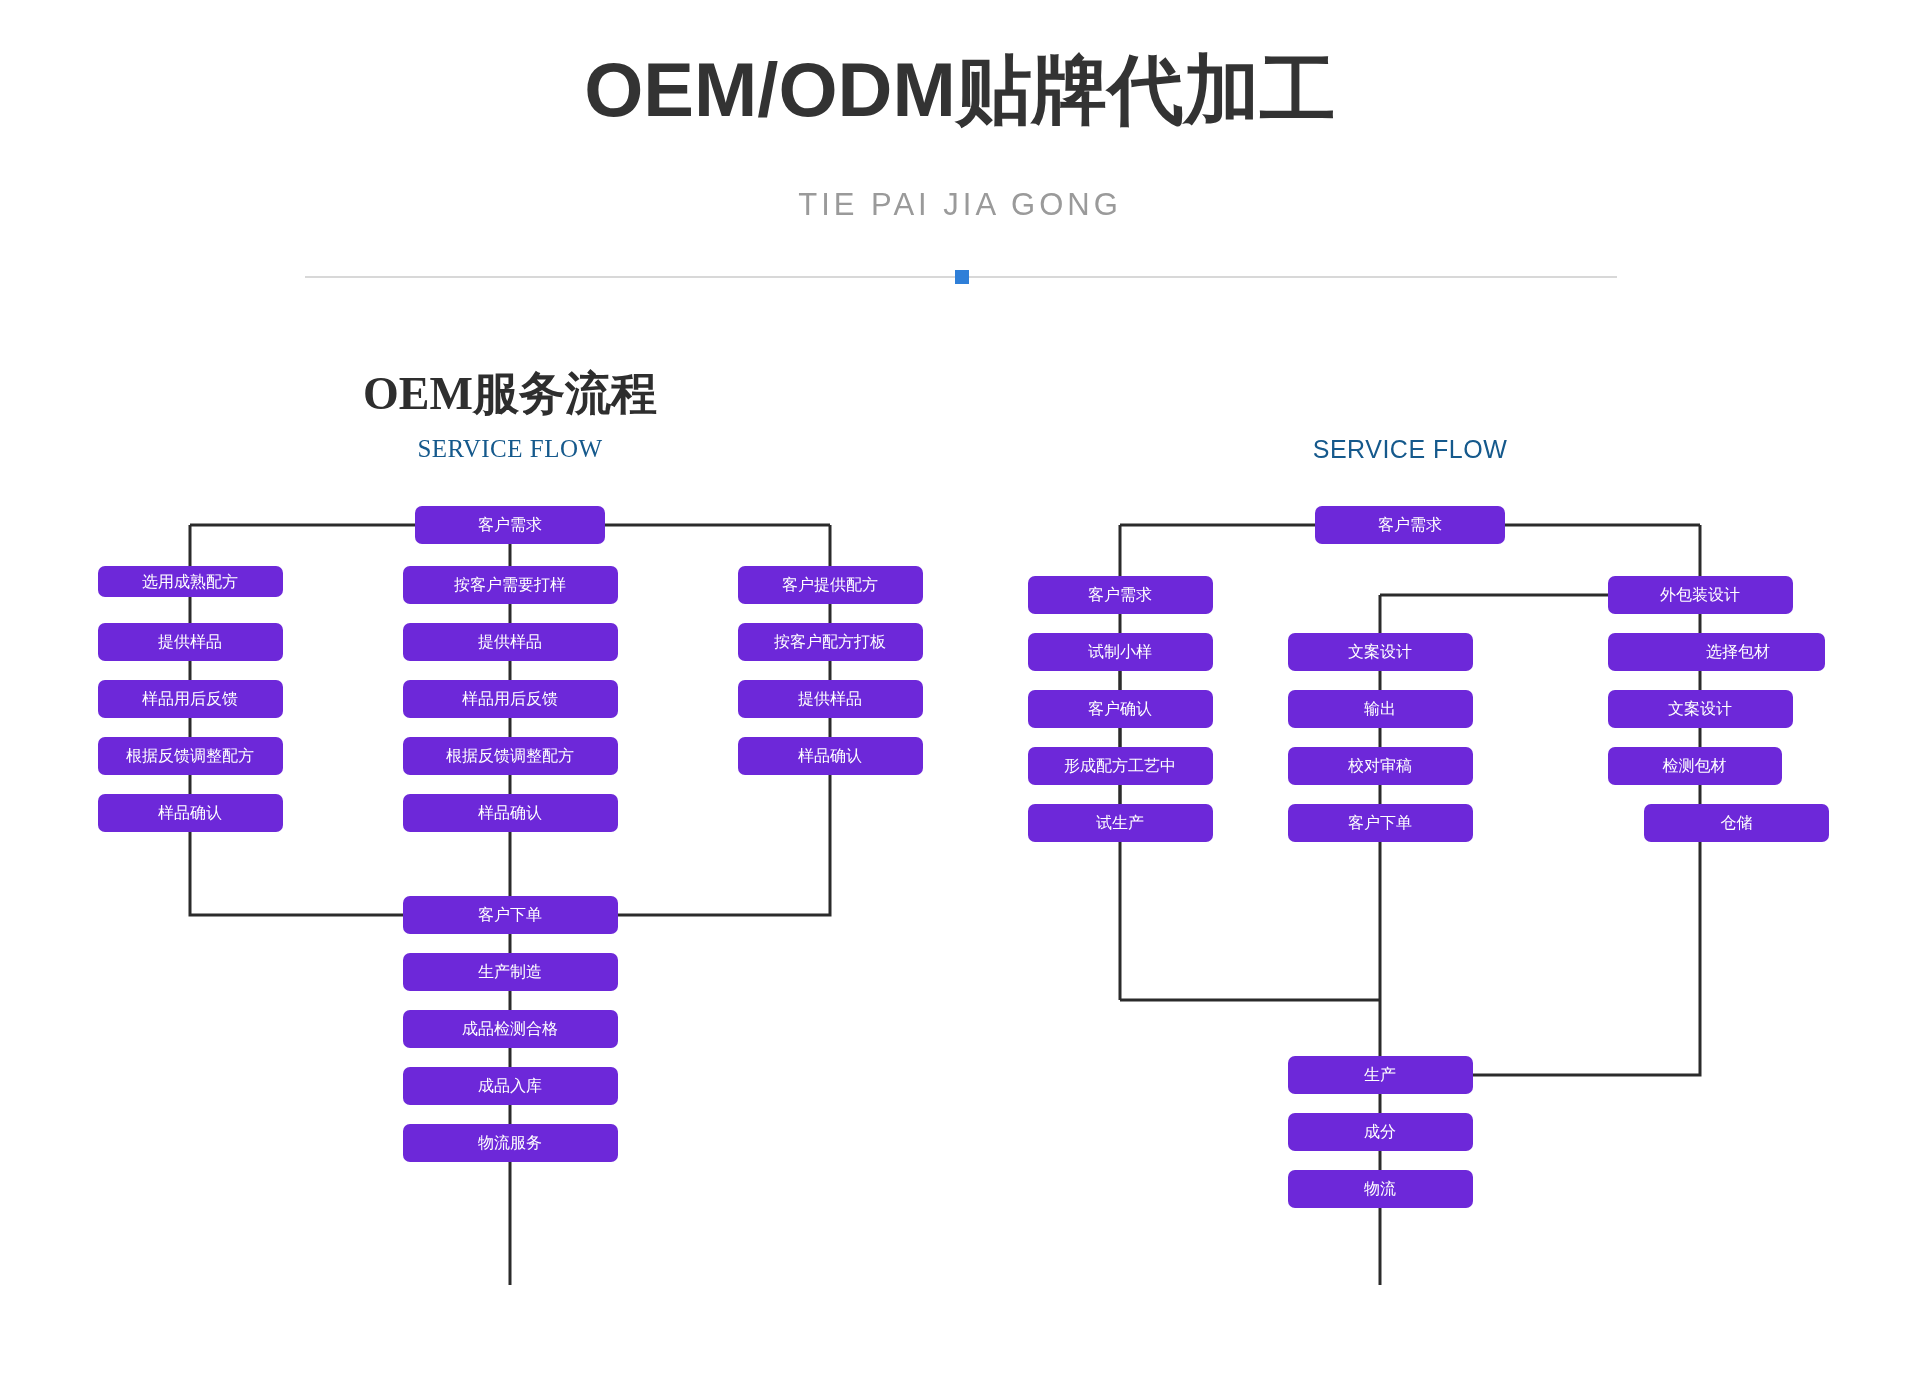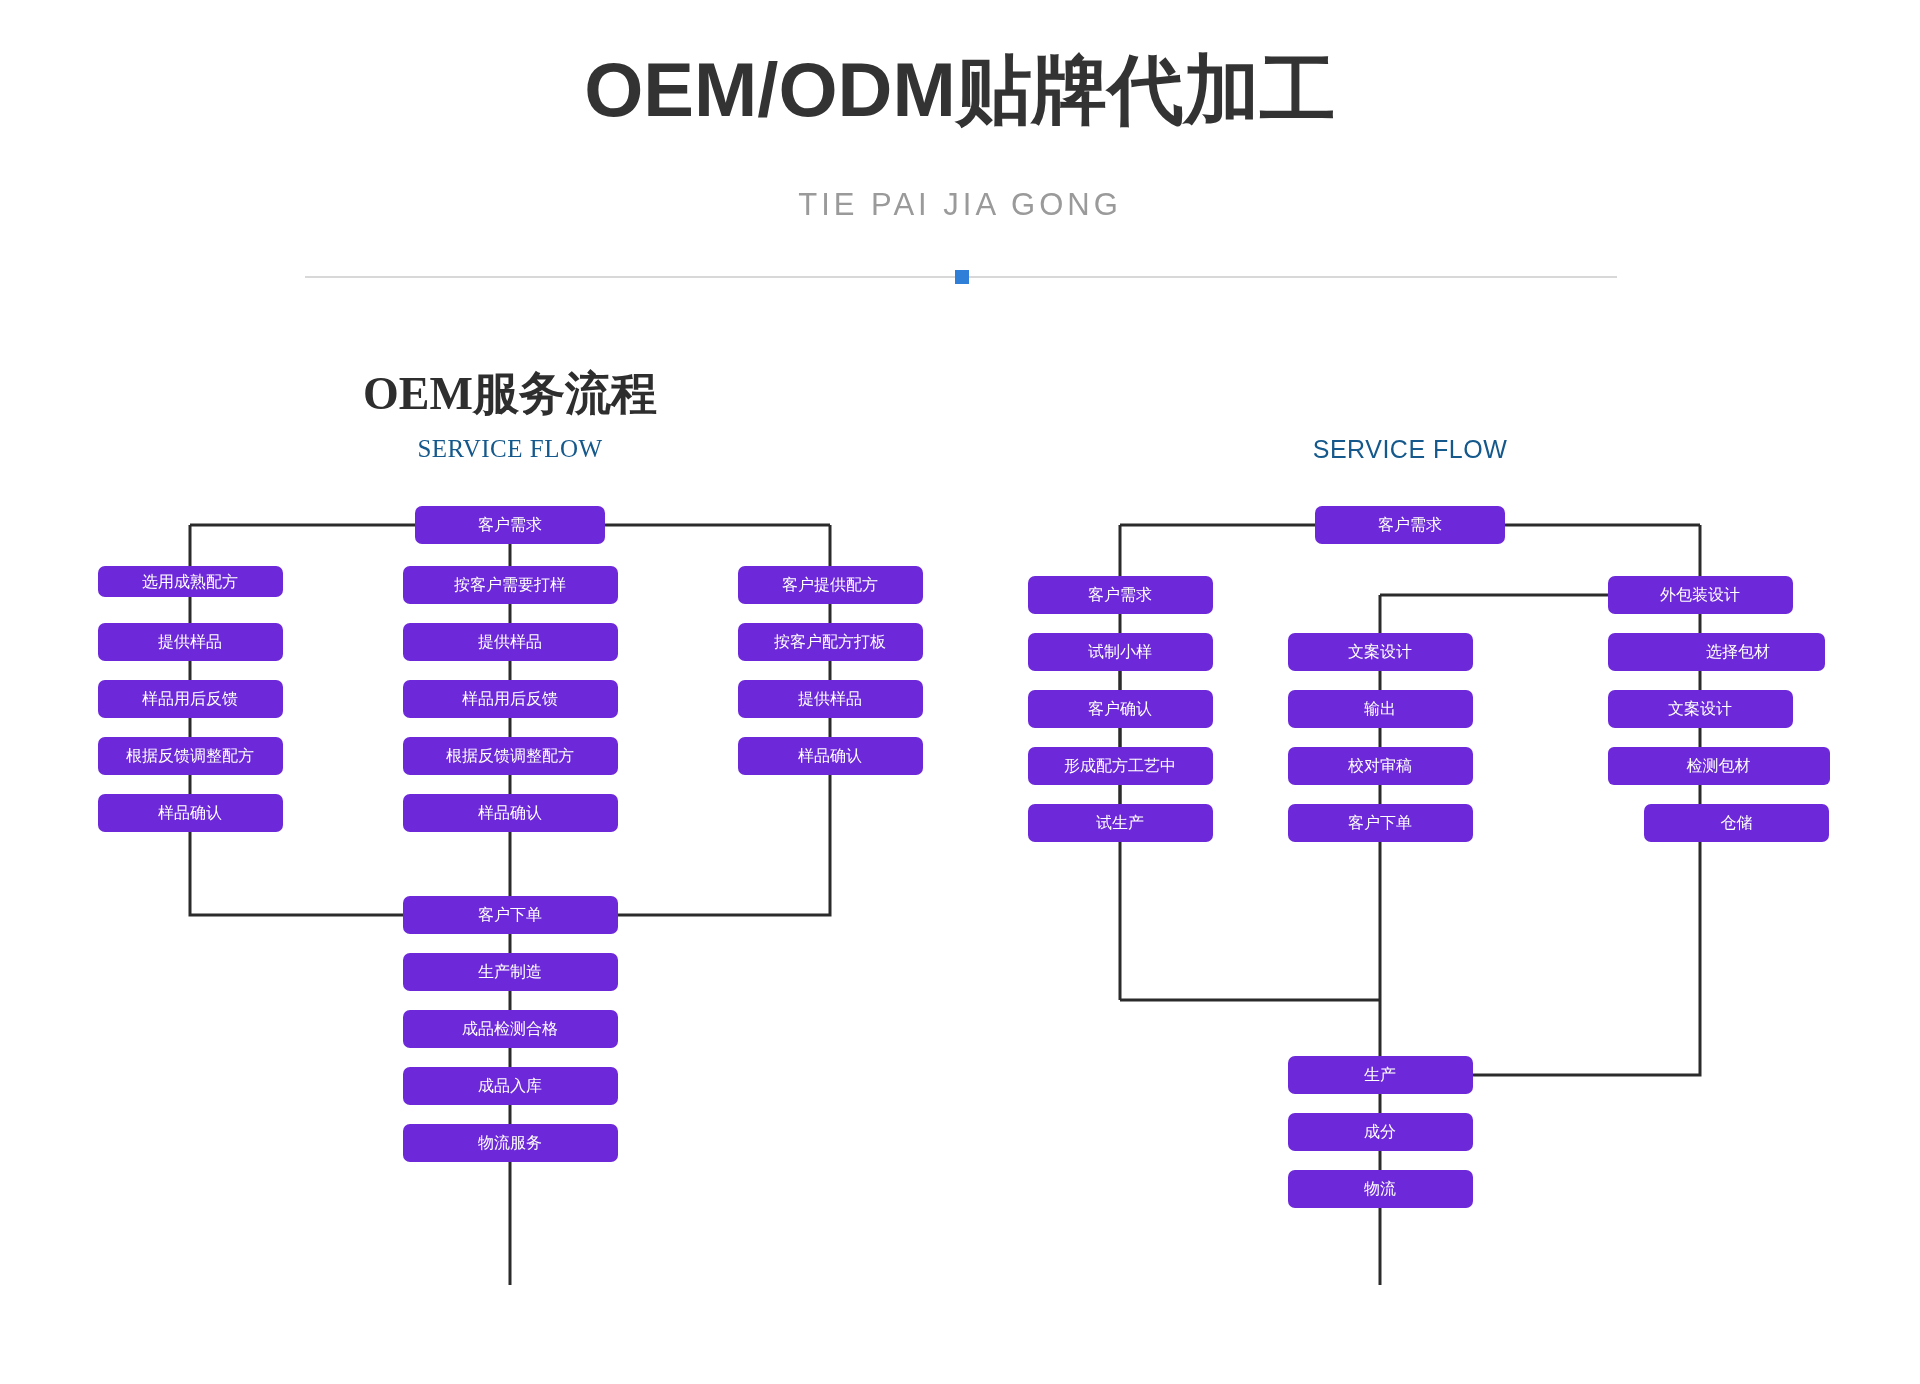--- a/index.html
+++ b/index.html
@@ -143,19 +143,19 @@
       <div class="node" style="left: 67.5px; top: 148px; width: 185px; height: 38px;">试制小样</div>
       <div class="node" style="left: 67.5px; top: 205px; width: 185px; height: 38px;">客户确认</div>
       <div class="node" style="left: 67.5px; top: 262px; width: 185px; height: 38px;">形成配方工艺中</div>
       <div class="node" style="left: 67.5px; top: 319px; width: 185px; height: 38px;">试生产</div>
       <div class="node" style="left: 327.5px; top: 148px; width: 185px; height: 38px;">文案设计</div>
       <div class="node" style="left: 327.5px; top: 205px; width: 185px; height: 38px;">输出</div>
       <div class="node" style="left: 327.5px; top: 262px; width: 185px; height: 38px;">校对审稿</div>
       <div class="node" style="left: 327.5px; top: 319px; width: 185px; height: 38px;">客户下单</div>
       <div class="node" style="left: 647.5px; top: 148px; width: 217px; height: 38px; padding-left: 44px;">选择包材</div>
       <div class="node" style="left: 647.5px; top: 205px; width: 185px; height: 38px;">文案设计</div>
-      <div class="node" style="left: 647.5px; top: 262px; width: 222px; height: 38px; border-radius: 6px;">检测包材</div>
+      <div class="node" style="left: 647.5px; top: 262px; width: 174px; height: 38px;">检测包材</div>
       <div class="node" style="left: 684px; top: 319px; width: 185px; height: 38px;">仓储</div>
       <div class="node" style="left: 327.5px; top: 571px; width: 185px; height: 38px;">生产</div>
       <div class="node" style="left: 327.5px; top: 628px; width: 185px; height: 38px;">成分</div>
       <div class="node" style="left: 327.5px; top: 685px; width: 185px; height: 38px;">物流</div>
     </div>
 </div>
 
 </body></html>

